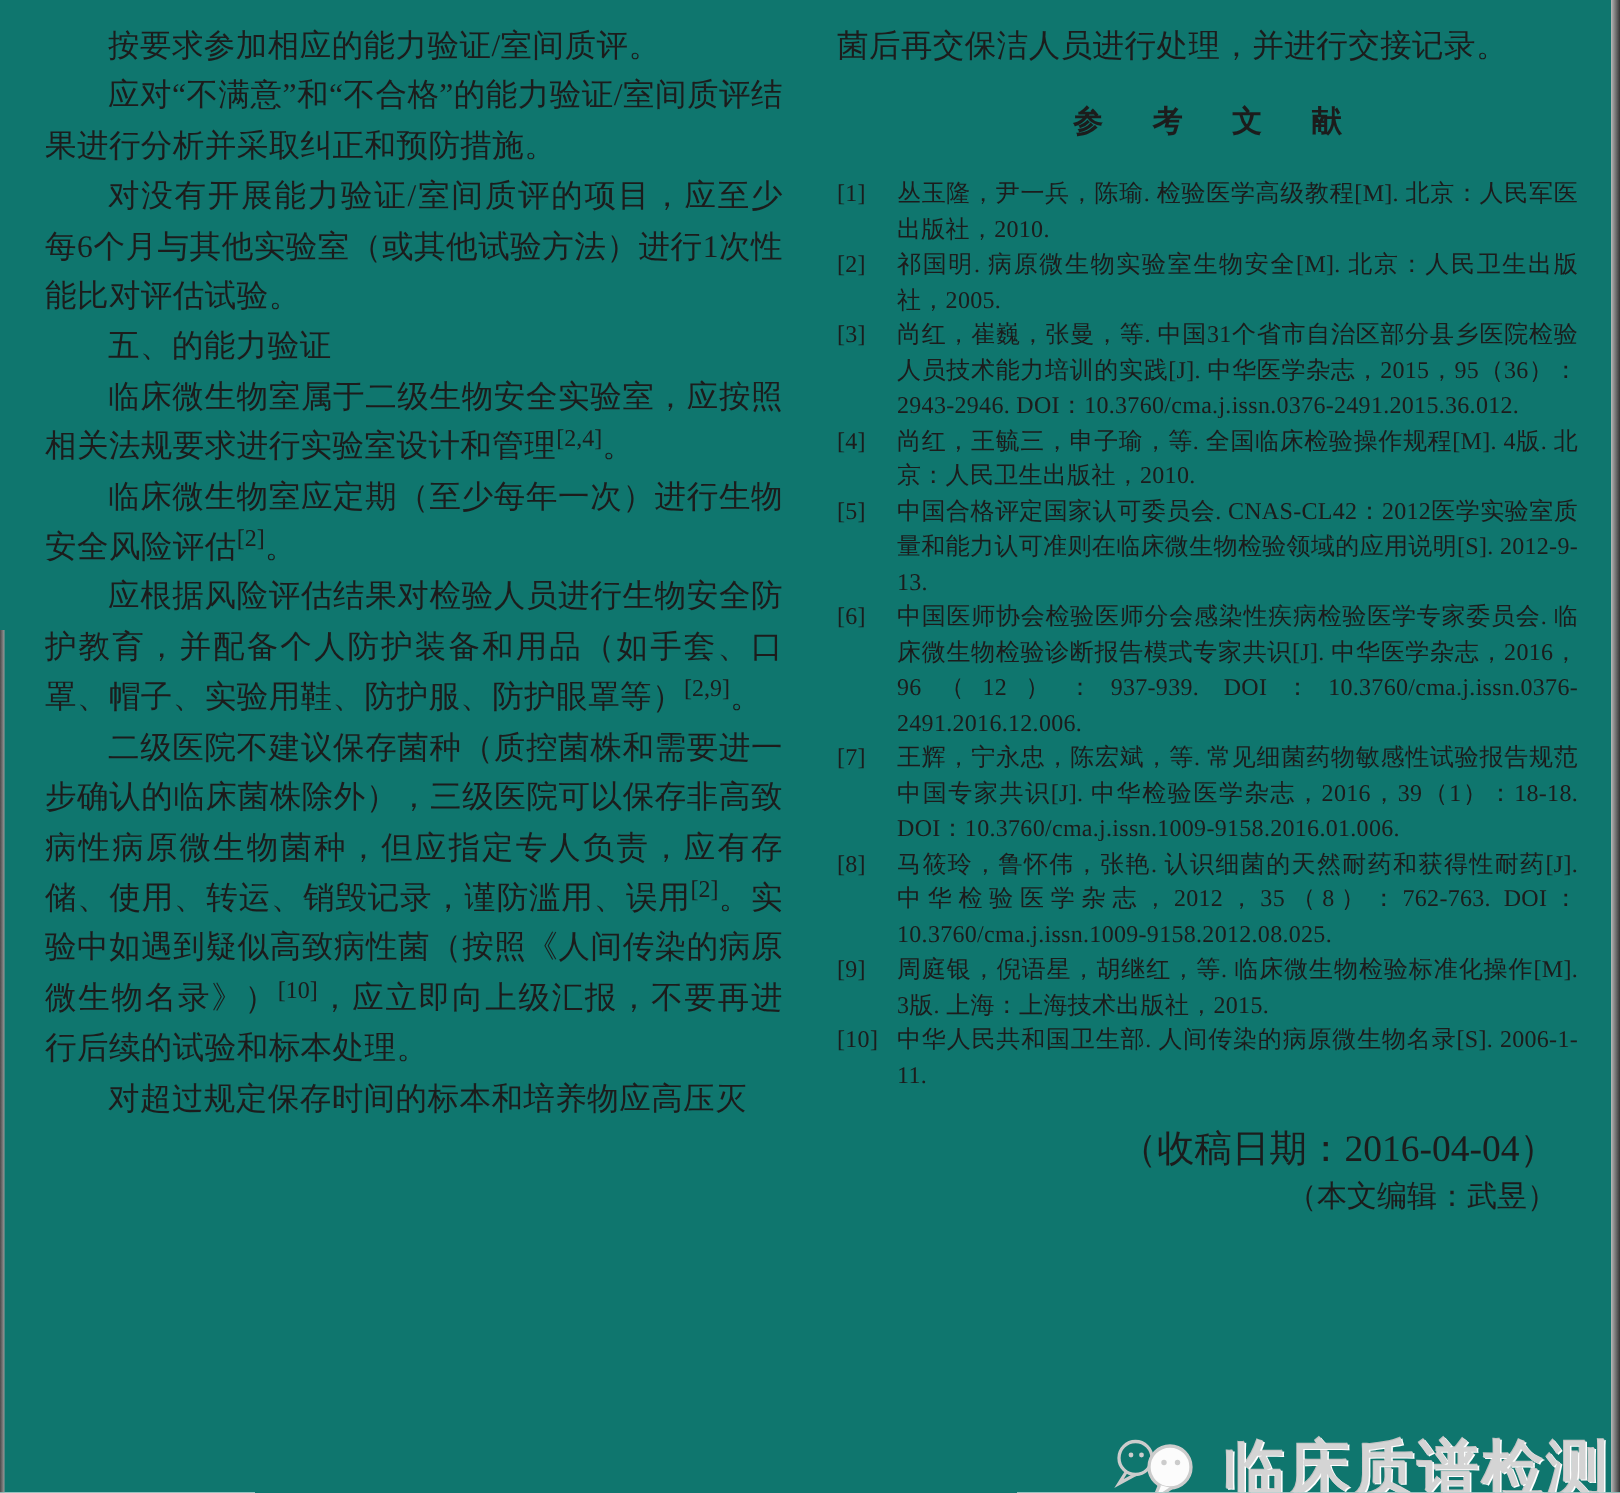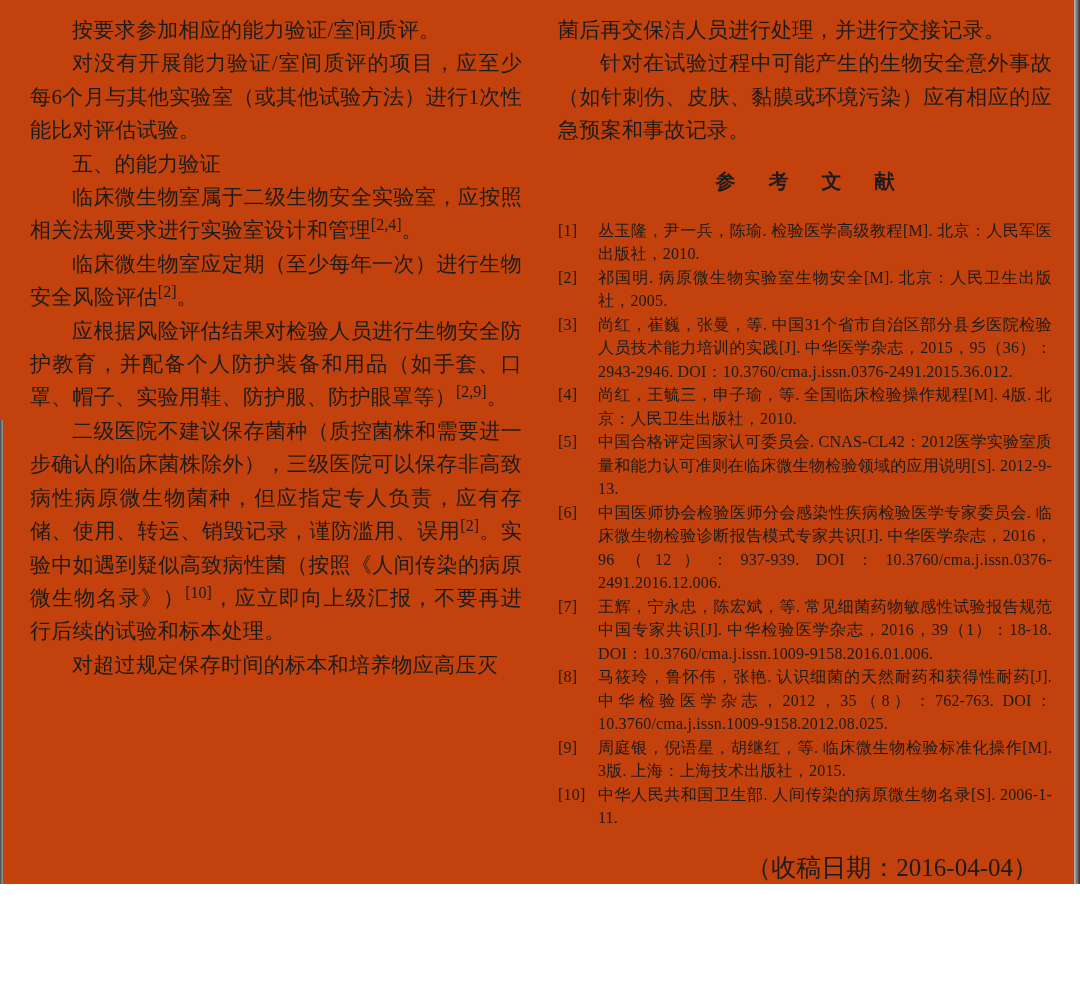--- a/index.html
+++ b/index.html
@@ -1,18 +1,18 @@
 <!DOCTYPE html>
 <html><head>
 <meta charset="utf-8">
 <style>
   html,body { margin:0; padding:0; background:#ffffff; }
   .page {
-    position:relative; width:1080px; height:884px; overflow:hidden;
-    background:#c2410c; color:#1c1c1c;
+    position:relative; width:1080px; height:995px; overflow:hidden;
+    background:#0f766e; color:#1c1c1c;
     font-family:"Liberation Serif","DejaVu Serif",serif;
   }
   
   .scan-edge-right {
     position:absolute; right:0; top:0; width:6px; height:995px;
     background:linear-gradient(to right,#b8b8b8,#343434);
   }
   .scan-edge-left {
     position:absolute; left:0; top:420px; width:3px; height:575px;
     background:linear-gradient(to right,#4a4a4a,#9a9a9a);
@@ -59,33 +59,33 @@
 </head>
 <body>
 
 <div class="page">
 
   <div class="scan-edge-left"></div>
   <div class="scan-edge-right"></div>
 
   <div class="col col-left" id="left-col">
       <p class="para"><span>按要求参加相应的能力验证/室间质评。</span></p>
+      <p class="para"><span>应对“不满意”和“不合格”的能力验证/室间质评结果进行分析并采取纠正和预防措施。</span></p>
       <p class="para"><span>对没有开展能力验证/室间质评的项目，应至少每6个月与其他实验室（或其他试验方法）进行1次性能比对评估试验。</span></p>
       <p class="para"><span>五、的能力验证</span></p>
       <p class="para"><span>临床微生物室属于二级生物安全实验室，应按照相关法规要求进行实验室设计和管理</span><span class="sup">[2,4]</span><span>。</span></p>
       <p class="para"><span>临床微生物室应定期（至少每年一次）进行生物安全风险评估</span><span class="sup">[2]</span><span>。</span></p>
       <p class="para"><span>应根据风险评估结果对检验人员进行生物安全防护教育，并配备个人防护装备和用品（如手套、口罩、帽子、实验用鞋、防护服、防护眼罩等）</span><span class="sup">[2,9]</span><span>。</span></p>
       <p class="para"><span>二级医院不建议保存菌种（质控菌株和需要进一步确认的临床菌株除外），三级医院可以保存非高致病性病原微生物菌种，但应指定专人负责，应有存储、使用、转运、销毁记录，谨防滥用、误用</span><span class="sup">[2]</span><span>。实验中如遇到疑似高致病性菌（按照《人间传染的病原微生物名录》）</span><span class="sup">[10]</span><span>，应立即向上级汇报，不要再进行后续的试验和标本处理。</span></p>
       <p class="para"><span>对超过规定保存时间的标本和培养物应高压灭</span></p>
     </div>
 
   <div class="col col-right">
     <div id="right-paras">
         <p class="para no-indent"><span>菌后再交保洁人员进行处理，并进行交接记录。</span></p>
-        <p class="para"><span>针对在试验过程中可能产生的生物安全意外事故（如针刺伤、皮肤、黏膜或环境污染）应有相应的应急预案和事故记录。</span></p>
       </div>
 
     <h3 class="ref-heading">参 考 文 献</h3>
 
     <div id="ref-list">
         <div class="ref">
           <span class="ref-num">[1]</span>
           <span class="ref-text">丛玉隆，尹一兵，陈瑜. 检验医学高级教程[M]. 北京：人民军医出版社，2010.</span>
         </div>
         <div class="ref">

